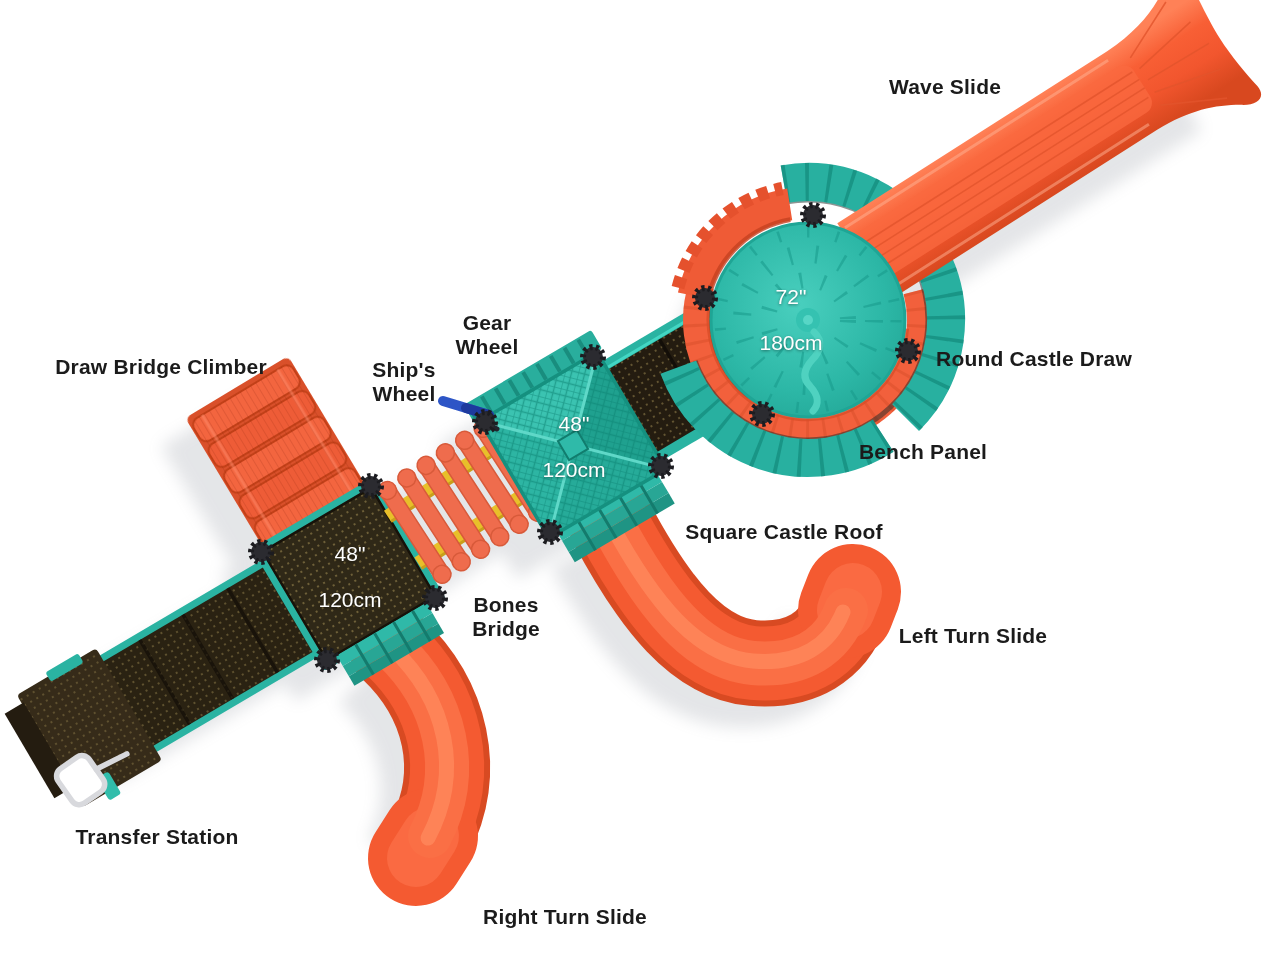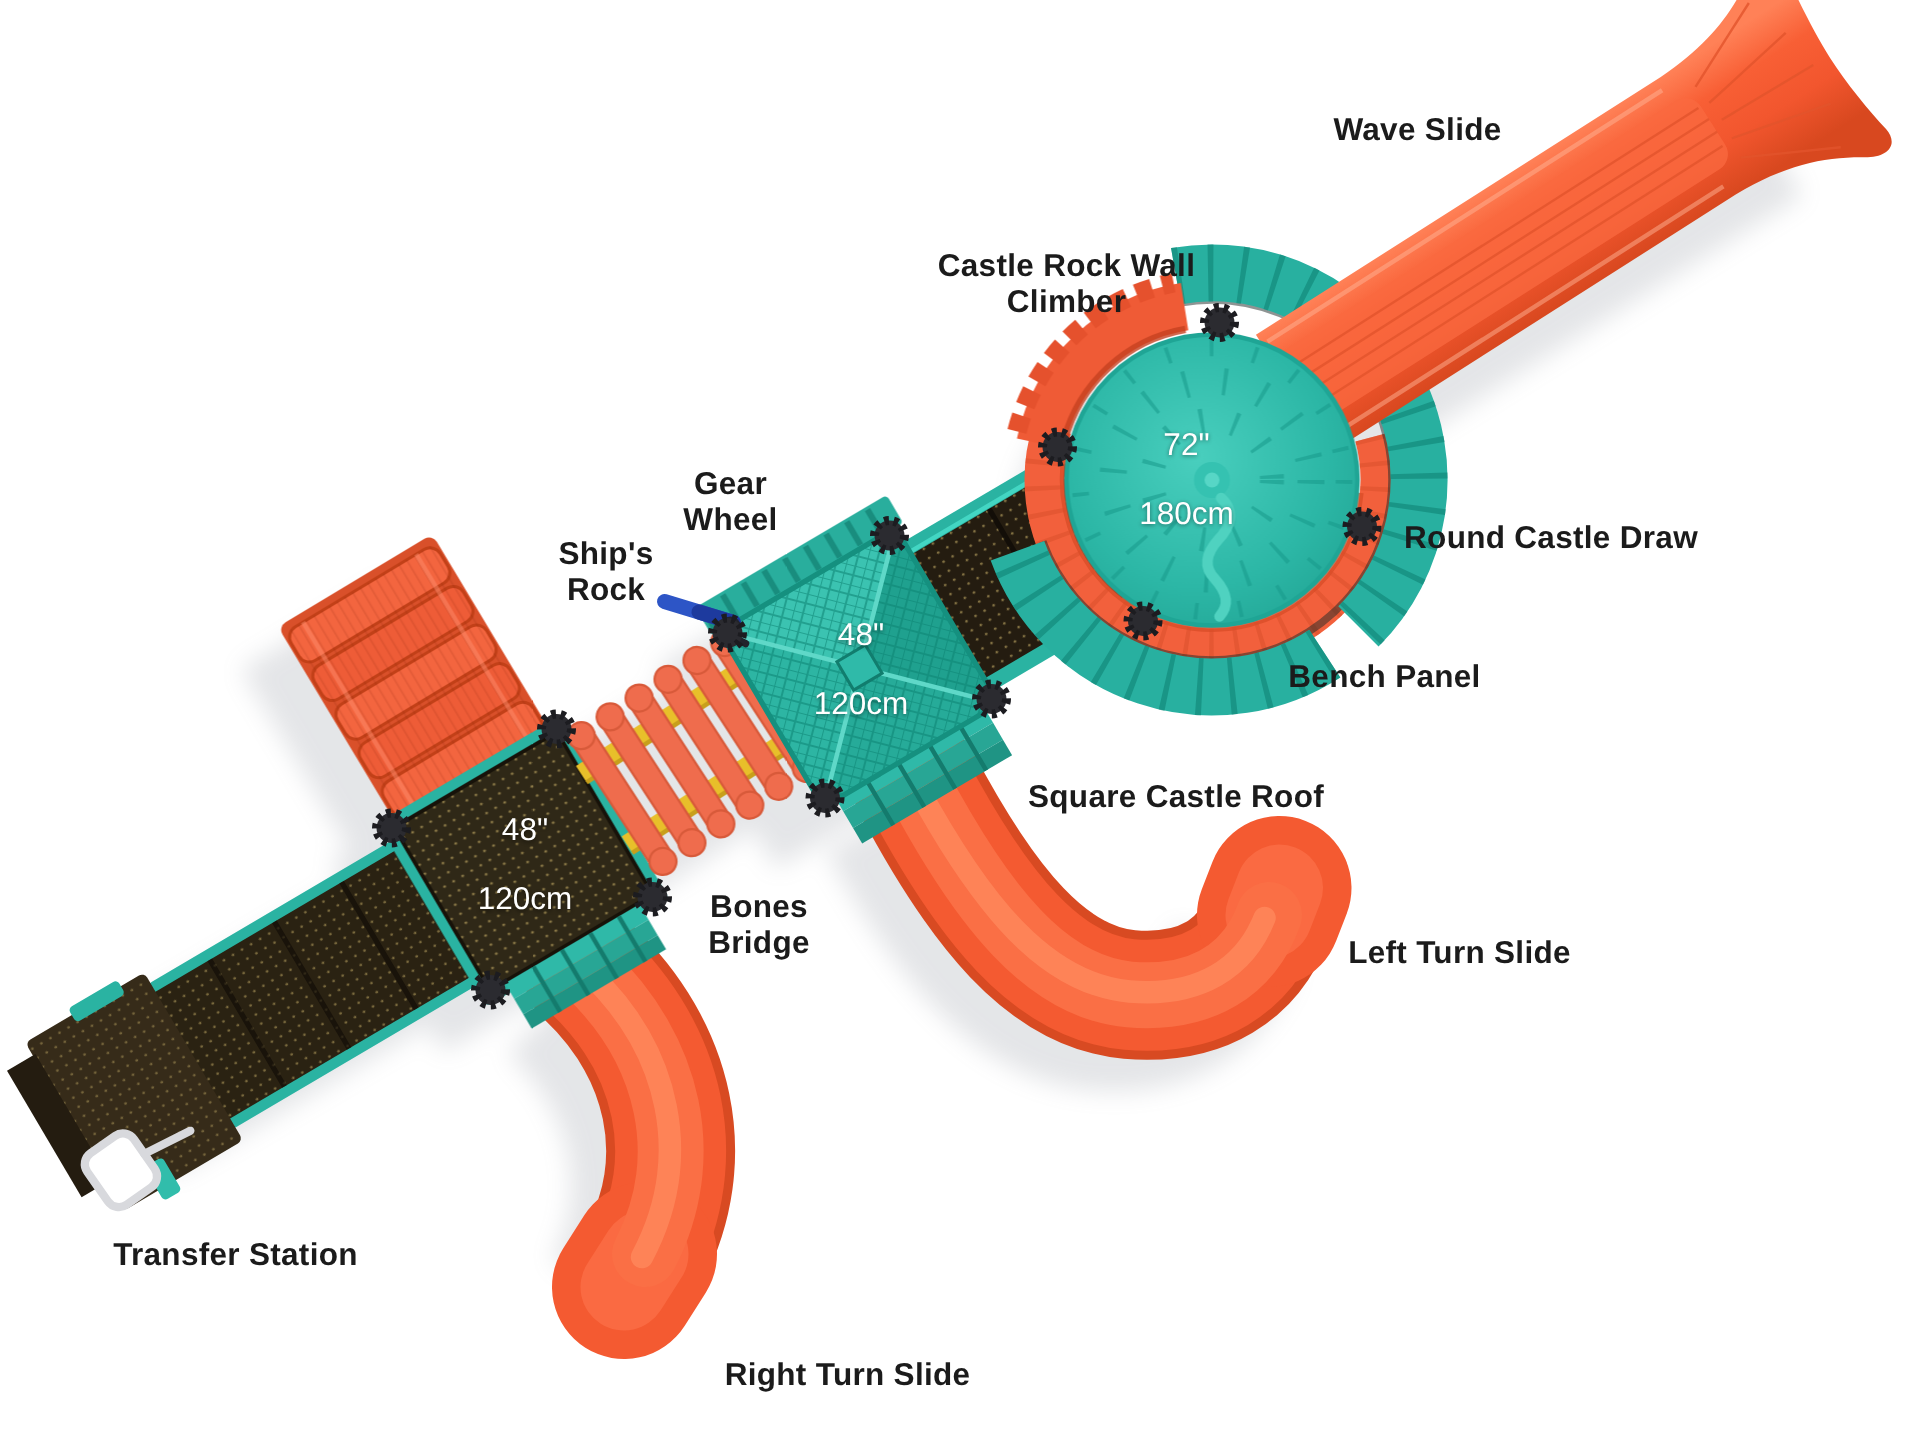--- a/index.html
+++ b/index.html
@@ -253,28 +253,27 @@
           <circle cx="261" cy="552" r="10"></circle>
       <circle cx="813" cy="215" r="10"></circle>
           <circle cx="908" cy="351" r="10"></circle>
       <circle cx="762" cy="414" r="10"></circle>
           <circle cx="705" cy="298" r="10"></circle>
     </g>
   </g>
 </svg>
 
 <div class="lbl" style="left:945px;top:87px">Wave Slide</div>
-<div class="lbl" style="left:711px;top:190px">Castle Rock Wall
-Climber</div>
 <div class="lbl" style="left:1034px;top:359px">Round Castle Draw</div>
 <div class="lbl" style="left:923px;top:452px">Bench Panel</div>
 <div class="lbl" style="left:487px;top:335px">Gear
 Wheel</div>
 <div class="lbl" style="left:404px;top:382px">Ship's
-Rock</div>
+Wheel</div>
+<div class="lbl" style="left:161px;top:367px">Draw Bridge Climber</div>
 <div class="lbl" style="left:784px;top:532px">Square Castle Roof</div>
 <div class="lbl" style="left:973px;top:636px">Left Turn Slide</div>
 <div class="lbl" style="left:506px;top:617px">Bones
 Bridge</div>
 <div class="lbl" style="left:157px;top:837px">Transfer Station</div>
 <div class="lbl" style="left:565px;top:917px">Right Turn Slide</div>
 
 <div class="meas" style="left:791px;top:320px">
   <span>72"</span>
   <span>180cm</span>

